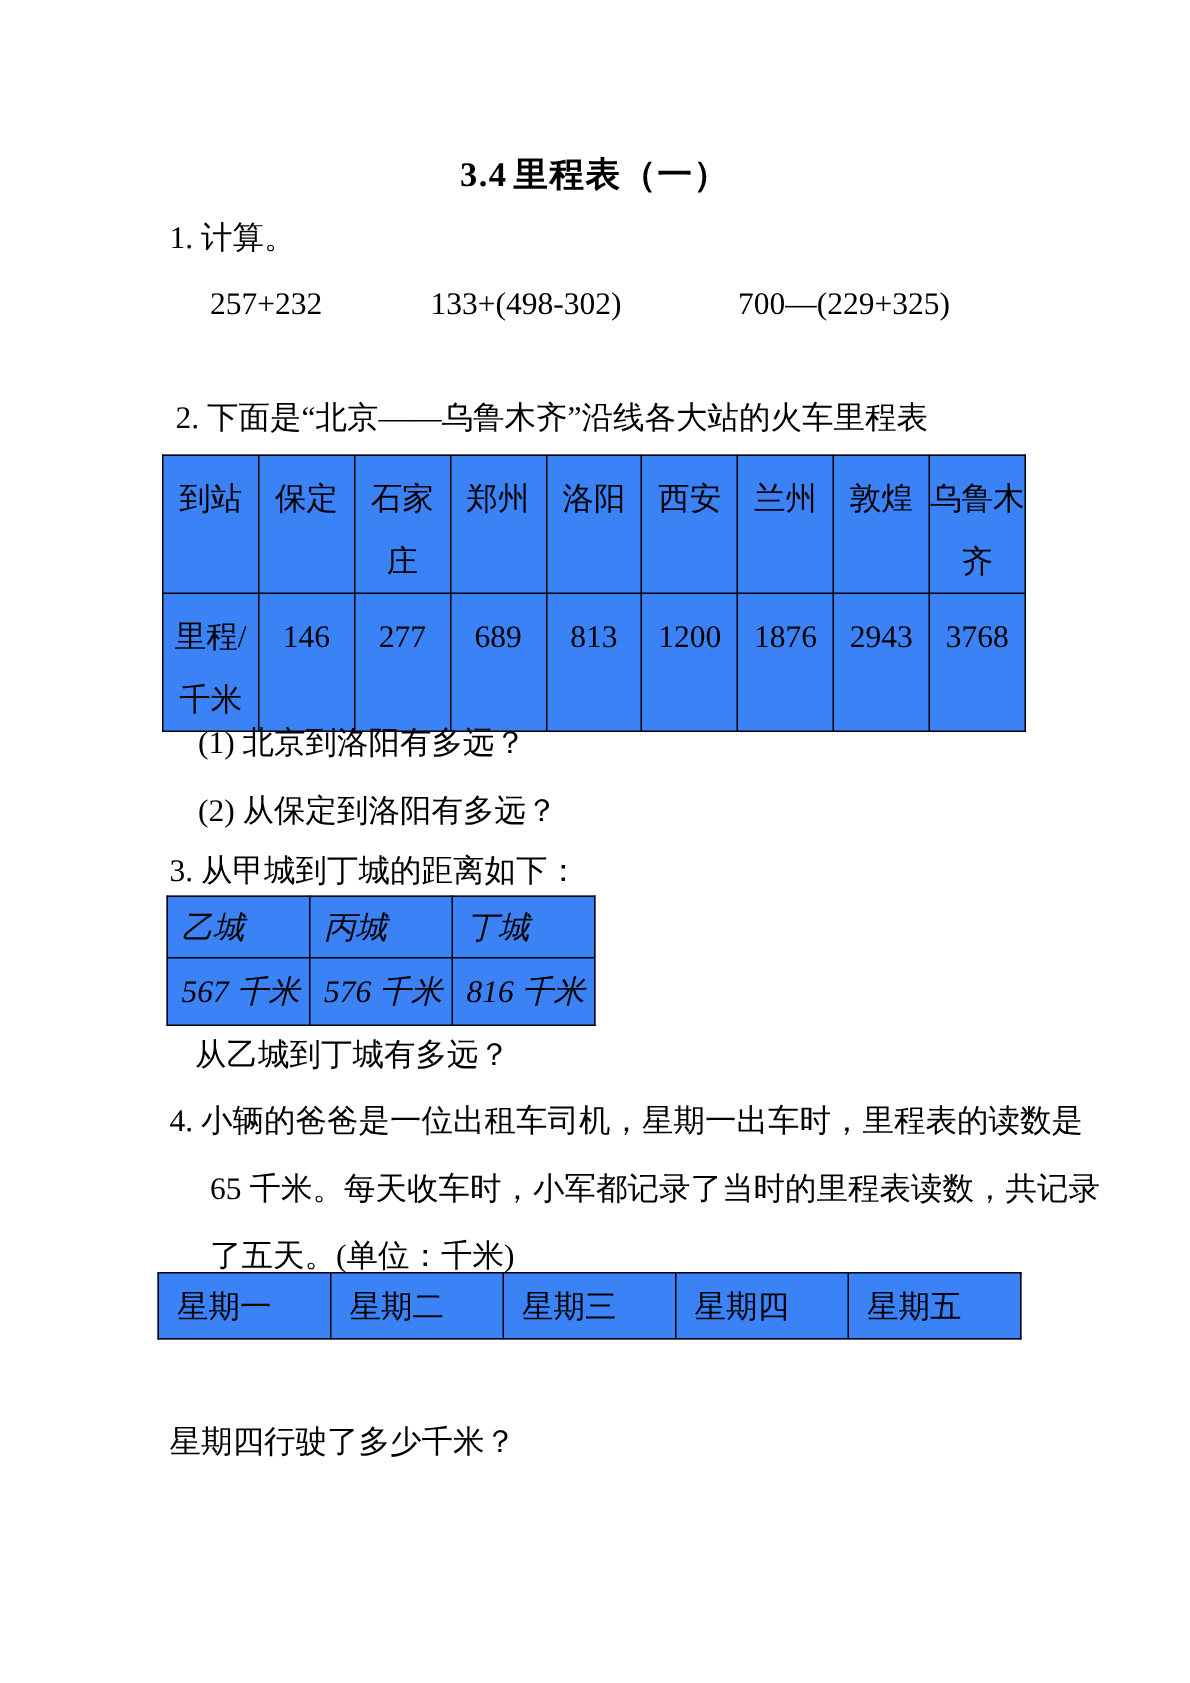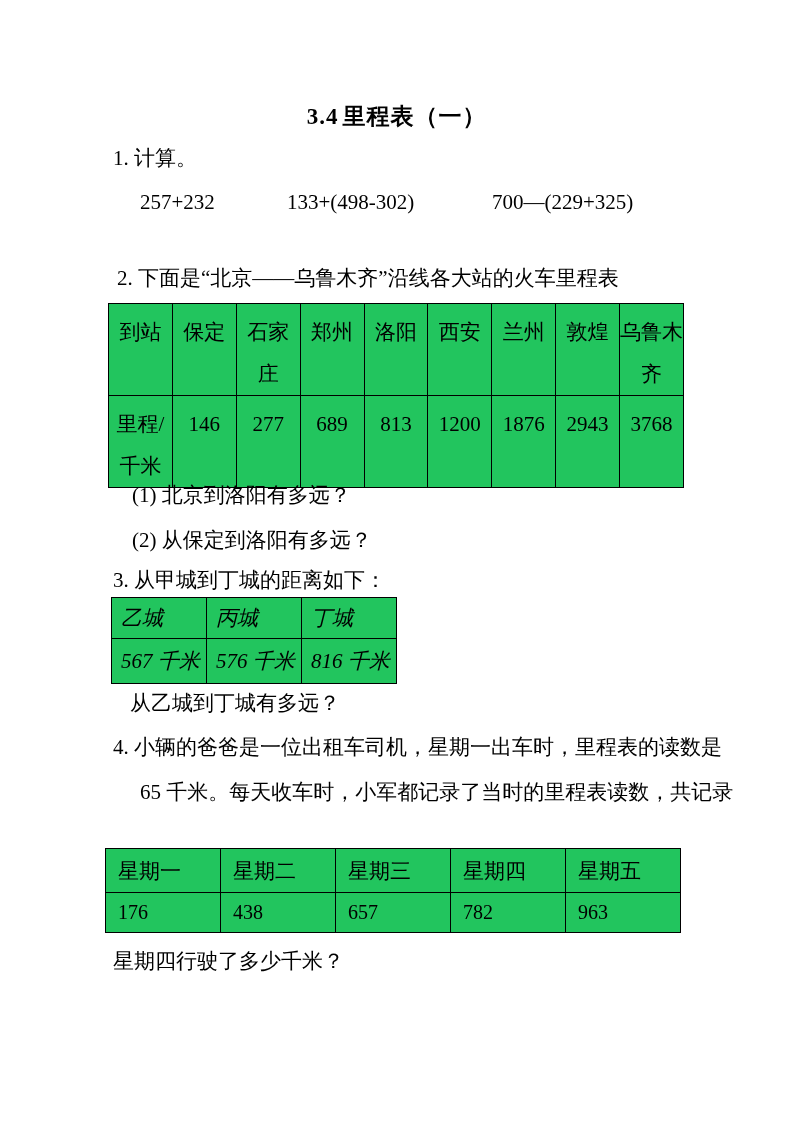--- a/index.html
+++ b/index.html
@@ -19,21 +19,21 @@
   .doc-title .num { margin-right:4px; }
 
   .line { position:absolute; font-size:21px; white-space:nowrap; }
 
   .exprs { position:absolute; left:140px; top:190px; width:560px; height:28px; }
   .exprs span { position:absolute; top:0; font-size:21px; white-space:nowrap; }
   .expr-0 { left:0; }
   .expr-1 { left:147px; }
   .expr-2 { left:352px; }
 
-  table { border-collapse:collapse; table-layout:fixed; position:absolute; background:#22c55e; }
+  table { border-collapse:collapse; table-layout:fixed; position:absolute; background:#3b82f6; }
   td { border:1.5px solid #000; overflow:hidden; }
 
   
   #table1 { left:108px; top:303px; width:576px; }
   #table1 td {
     height:83px; vertical-align:top; text-align:center;
     padding-top:7px; line-height:42px; font-size:21px;
   }
   #table1 tr.data td { height:82px; }
 
@@ -121,36 +121,30 @@
       <td>816 千米</td>
     </tr>
   </tbody>
     </table>
 
   <div class="line" style="left:130px; top:689px;">从乙城到丁城有多远？</div>
 
   <div class="para">
     <div class="pline">4. 小辆的爸爸是一位出租车司机，星期一出车时，里程表的读数是</div>
     <div class="pline cont">65 千米。每天收车时，小军都记录了当时的里程表读数，共记录</div>
+    <div class="pline cont">了五天。(单位：千米)</div>
   </div>
 
   <table id="table3">
     <tbody>
         <tr class="header">
       <td>星期一</td>
       <td>星期二</td>
       <td>星期三</td>
       <td>星期四</td>
       <td>星期五</td>
     </tr>
-    <tr class="data">
-      <td>176</td>
-      <td>438</td>
-      <td>657</td>
-      <td>782</td>
-      <td>963</td>
-    </tr>
   </tbody>
     </table>
 
   <div class="line" style="left:113px; top:947px;">星期四行驶了多少千米？</div>
 
 </div>
 
 </body></html>

